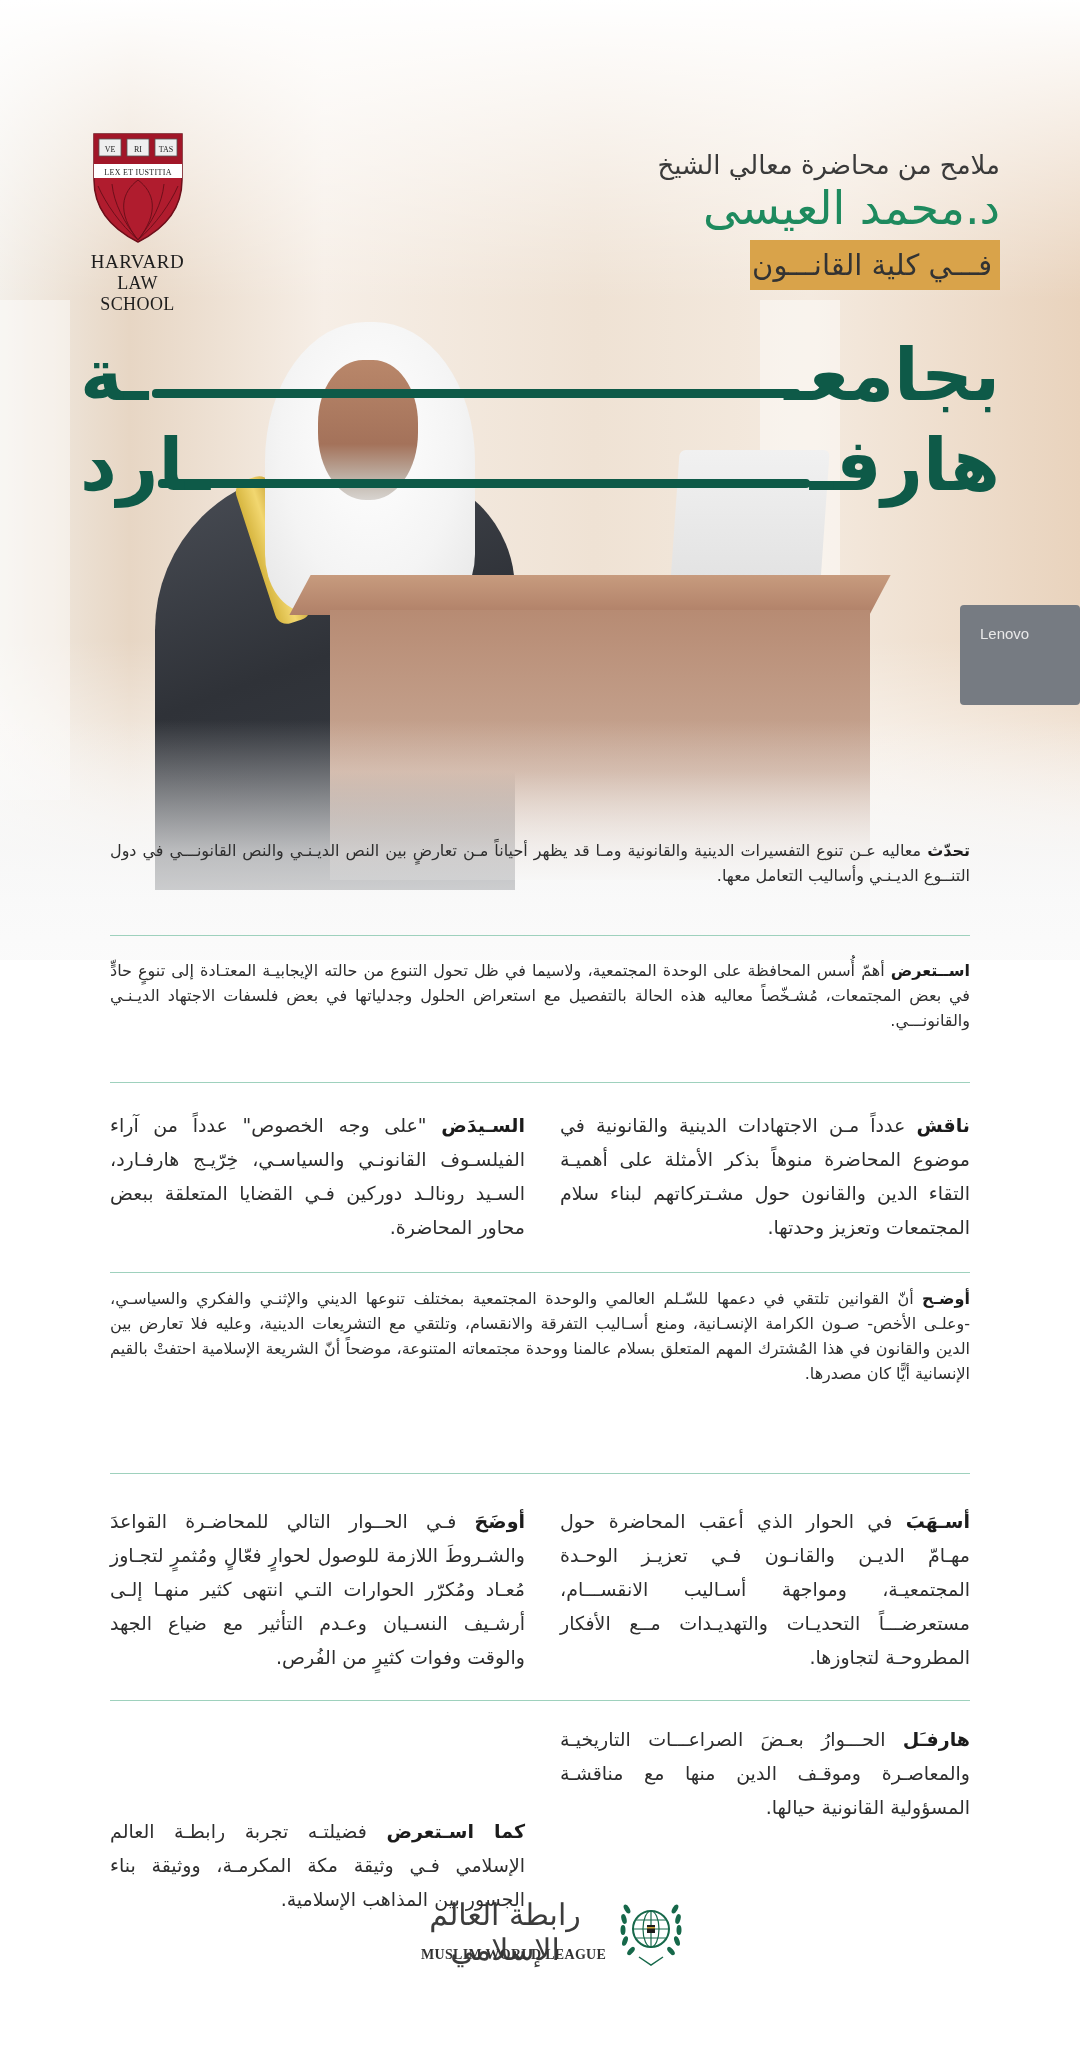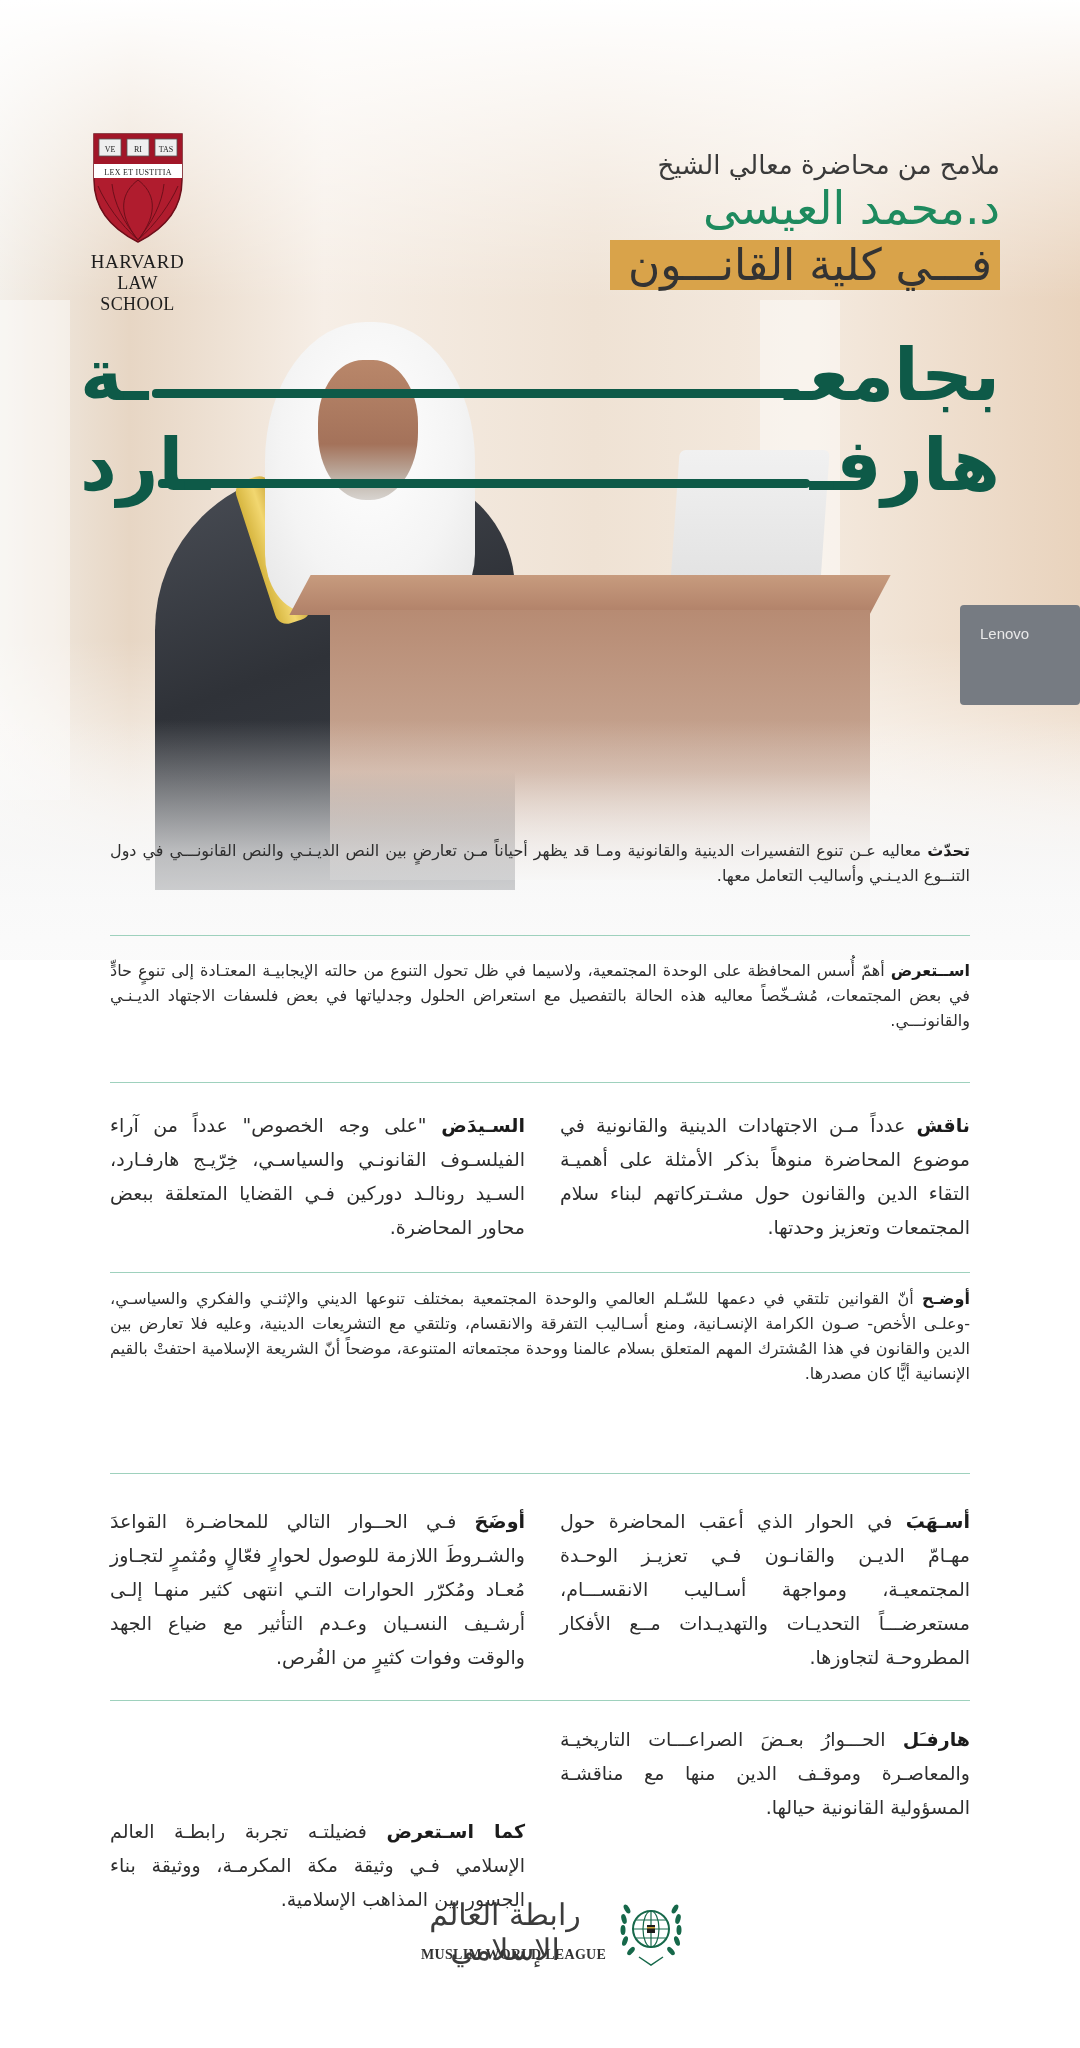--- a/index.html
+++ b/index.html
@@ -86,21 +86,21 @@
   }
   .hls-name { font-family: "Liberation Serif", "DejaVu Serif", serif; font-size: 19px; color: #1d1d1d; letter-spacing: 0.5px; margin-top: 8px; line-height: 1; }
   .hls-sub { font-family: "Liberation Serif", "DejaVu Serif", serif; font-size: 18px; color: #1d1d1d; letter-spacing: 0.4px; margin-top: 2px; }
 
   
   .title-block { position: absolute; right: 80px; top: 150px; direction: rtl; text-align: right; }
   .kicker { font-size: 26px; color: #3a3a3a; line-height: 1.2; }
   .name { font-size: 46px; color: #1e8a5e; line-height: 1.1; margin-top: 2px; }
   .school {
     display: inline-block; background: #d9a34a; color: #333;
-    font-size: 44px; line-height: 50px; padding: 0 8px 0 18px; margin-top: 6px;
+    font-size: 29px; line-height: 50px; padding: 0 8px 0 2px; margin-top: 6px;
   }
   .big-title {
     position: absolute; right: 80px; top: 330px; width: 920px; direction: rtl;
     color: #0e5a48; font-weight: bold; font-size: 72px; line-height: 90px;
   }
   .big-line { display: flex; justify-content: space-between; align-items: flex-end; position: relative; height: 90px; }
   .big-line .bar { position: absolute; height: 9px; background: #0e5a48; left: 72px; right: 200px; bottom: 22px; border-radius: 4px; }
   .big-line .bar.b2 { right: 190px; left: 78px; }
   .big-line span { position: relative; z-index: 1; }
 

